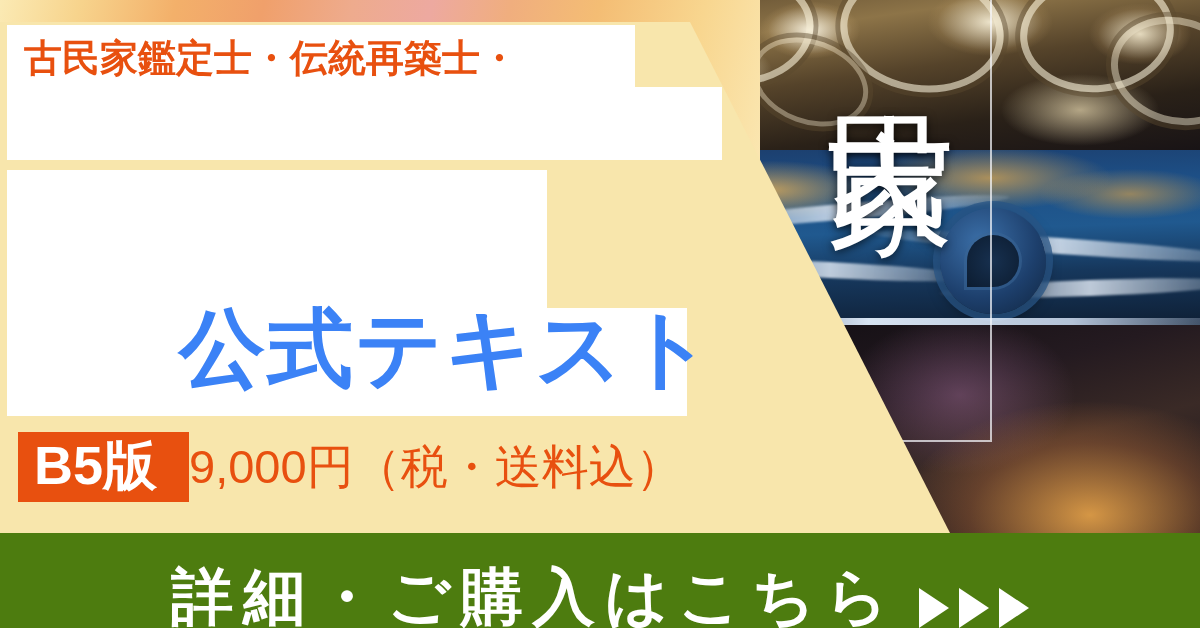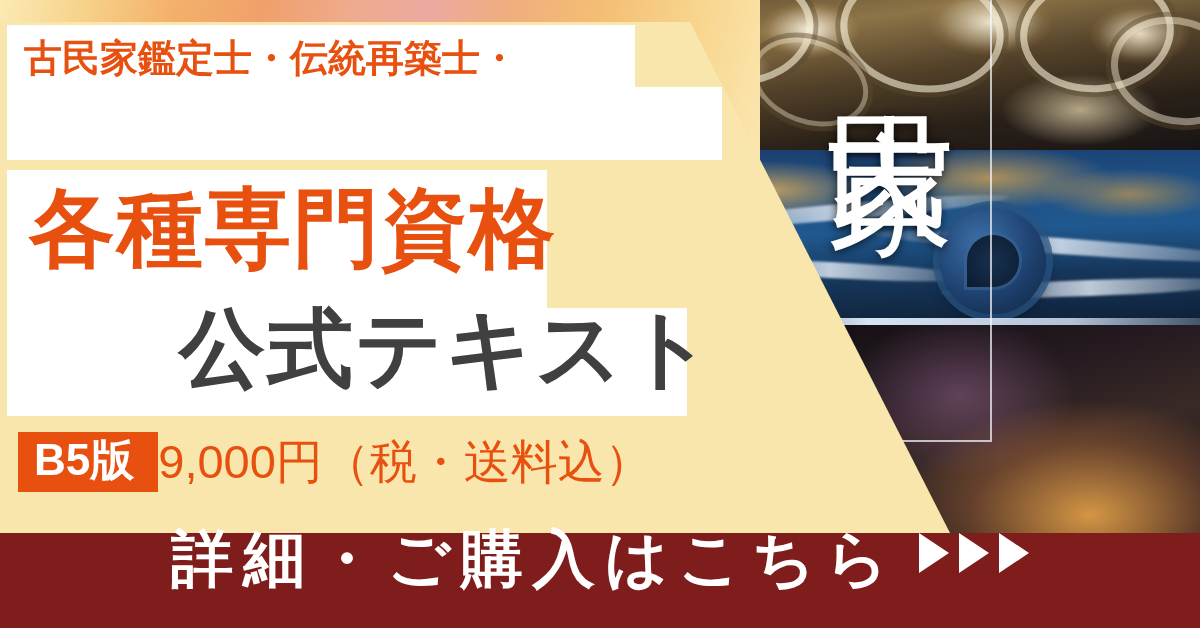--- a/index.html
+++ b/index.html
@@ -138,39 +138,39 @@
   .panel-head{position:absolute;left:7px;top:170px;width:680px;height:246px;}
   .panel-head .step-a{position:absolute;left:0;top:0;width:540px;height:148px;background:#fff;}
   .panel-head .step-b{position:absolute;left:0;top:138px;width:680px;height:108px;background:#fff;}
   .head-line1{
     position:absolute;left:22px;top:8px;
     font-size:86px;font-weight:700;color:#e8500f;letter-spacing:2px;
     line-height:1.18;white-space:nowrap;
   }
   .head-line2{
     position:absolute;left:172px;top:128px;
-    font-size:86px;font-weight:700;color:#404040;letter-spacing:2px;
+    font-size:86px;font-weight:700;color:#3b82f6;letter-spacing:2px;
     line-height:1.18;white-space:nowrap;
   }
 
   
   .price-row{position:absolute;left:18px;top:432px;display:flex;align-items:center;}
   .price-badge{
-    background:#e8500f;color:#ffffff;font-size:44px;font-weight:700;
-    padding:4px 24px 8px 16px;line-height:1.08;white-space:nowrap;
+    background:#e8500f;color:#ffffff;font-size:54px;font-weight:700;
+    padding:4px 32px 8px 16px;line-height:1.08;white-space:nowrap;
   }
   .price-value{
     color:#e8500f;font-size:47px;font-weight:500;
     letter-spacing:0px;white-space:nowrap;line-height:1.1;
   }
 
   
   .cta-bar{
     position:absolute;left:0;top:533px;width:1200px;height:95px;
-    background:#7f1d1d;display:flex;align-items:flex-start;justify-content:center;font-family:Liberation Mono, monospace;
+    background:#4d7c0f;display:flex;align-items:flex-end;justify-content:center;
   }
   .cta-text{
     color:#ffffff;font-size:62px;font-weight:700;letter-spacing:10px;
     white-space:nowrap;line-height:1;
   }
   .cta-arrows{display:flex;align-items:center;margin-left:20px;gap:10px;}
   .cta-arrows i{
     display:block;width:0;height:0;
     border-left:30px solid #ffffff;
     border-top:20px solid transparent;
@@ -212,21 +212,20 @@
     <div class="step-a"></div>
     <div class="step-b"></div>
     <div class="quals-text">
       <span>古民家鑑定士・伝統再築士・</span>
     </div>
   </div>
 
   <div class="panel-head">
     <div class="step-a"></div>
     <div class="step-b"></div>
-    <div class="head-line1">各種専門資格</div>
     <div class="head-line2">公式テキスト</div>
   </div>
 
   <div class="price-row">
     <div class="price-badge">B5版</div>
     <div class="price-value">9,000円（税・送料込）</div>
   </div>
 
   <div class="cta-bar">
     <div class="cta-text">詳細・ご購入はこちら</div>

